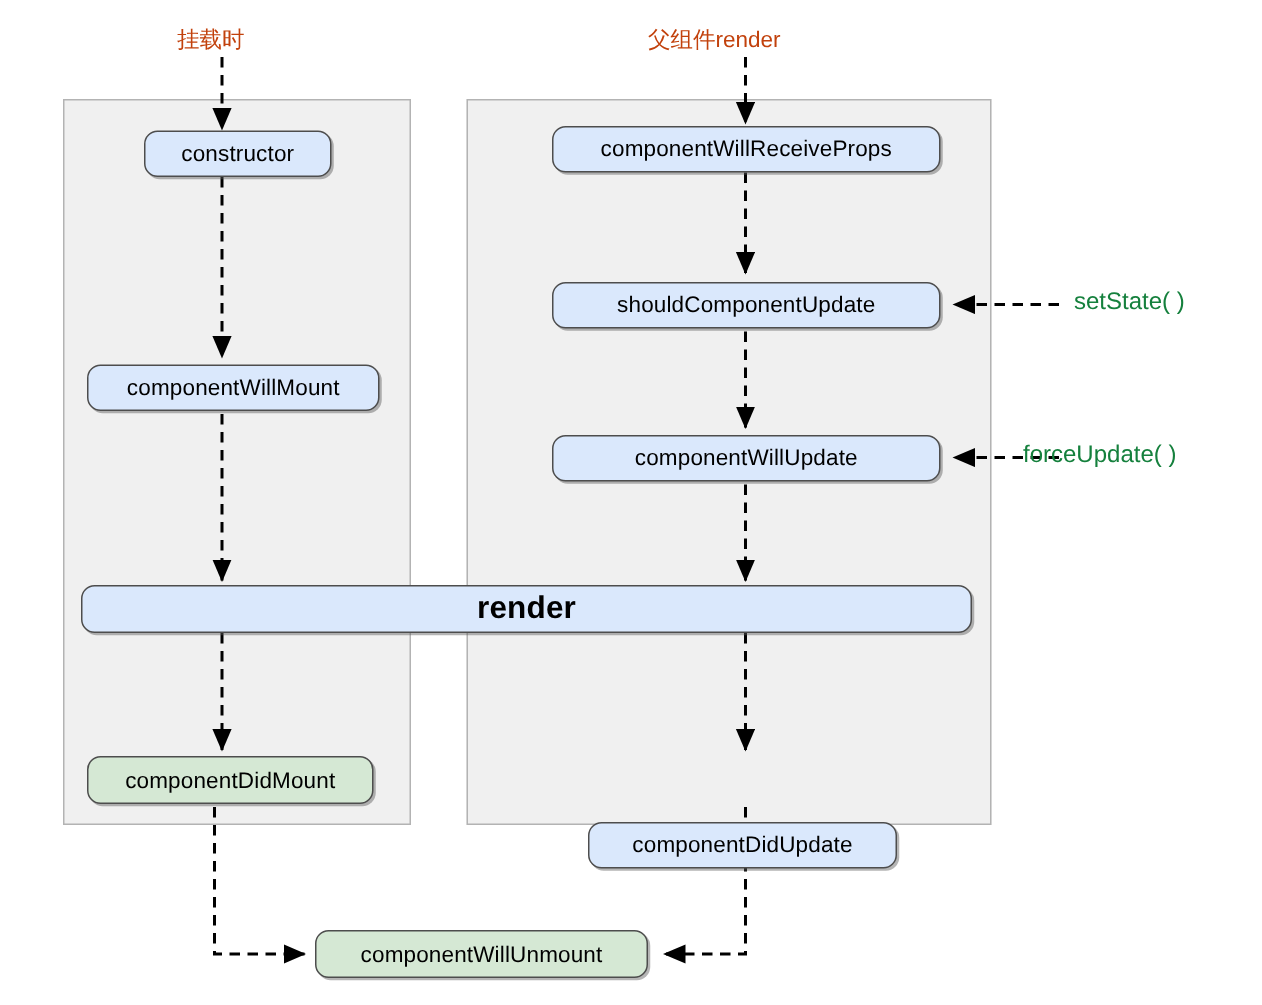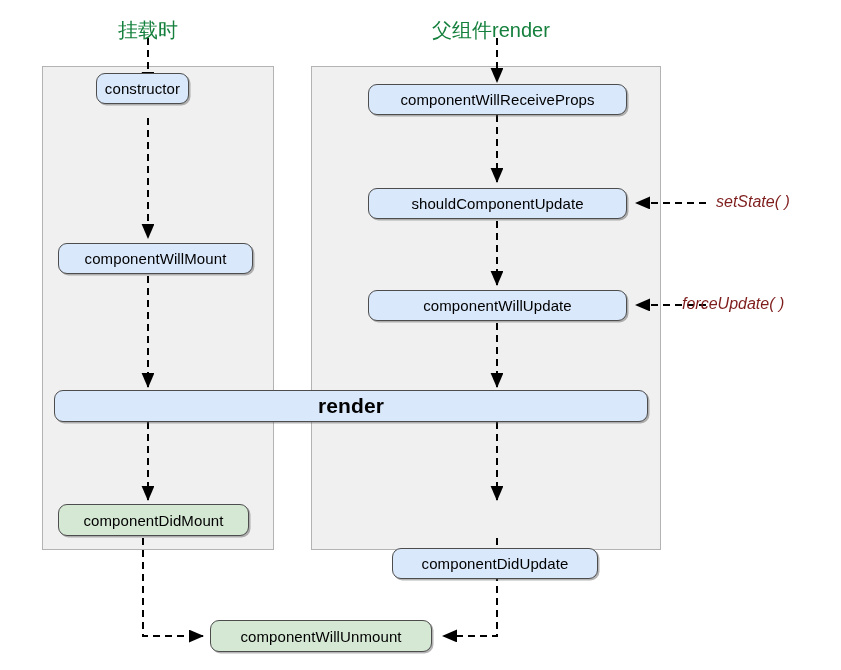--- a/index.html
+++ b/index.html
@@ -50,30 +50,29 @@
   }
   .node.green {
     background: #d5e8d4;
   }
   .node.render-bar {
     font-weight: bold;
     font-size: 21px;
   }
   .caption {
     position: absolute;
-    font-size: 20px;
-    color: #15803d;
+    font-size: 15px;
+    color: #c2410c;
     white-space: nowrap;
   }
   .side-label {
     position: absolute;
     font-size: 16px;
-    color: #7f1d1d;
+    color: #15803d;
     white-space: nowrap;
-    font-style: italic;
   }
 </style>
 </head>
 <body>
 
 <div id="canvas">
 
   <div class="panel" style="left:42px; top:66px; width:232px; height:484px;"></div>
   <div class="panel" style="left:311px; top:66px; width:350px; height:484px;"></div>
 
@@ -97,21 +96,21 @@
     <line x1="497" y1="422" x2="497" y2="500" stroke="#000" stroke-width="2" stroke-dasharray="7,5" marker-end="url(#arrowhead)"></line>
     <path d="M497,538 L497,636 L443,636" fill="none" stroke="#000" stroke-width="2" stroke-dasharray="7,5" marker-end="url(#arrowhead)"></path>
 
     <line x1="706" y1="203" x2="636" y2="203" stroke="#000" stroke-width="2" stroke-dasharray="7,5" marker-end="url(#arrowhead)"></line>
     <line x1="706" y1="305" x2="636" y2="305" stroke="#000" stroke-width="2" stroke-dasharray="7,5" marker-end="url(#arrowhead)"></line>
   </svg>
 
   <div class="caption" style="left:118px; top:17px;">挂载时</div>
   <div class="caption" style="left:432px; top:17px;">父组件render</div>
 
-  <div class="node blue" style="left:96px; top:73px; width:93px; height:31px;text-align:right;">constructor</div>
+  <div class="node blue" style="left:96px; top:87px; width:125px; height:31px;text-align:right;">constructor</div>
   <div class="node blue" style="left:58px; top:243px; width:195px; height:31px;">componentWillMount</div>
   <div class="node green" style="left:58px; top:504px; width:191px; height:32px;">componentDidMount</div>
 
   <div class="node blue" style="left:368px; top:84px; width:259px; height:31px;">componentWillReceiveProps</div>
   <div class="node blue" style="left:368px; top:188px; width:259px; height:31px;">shouldComponentUpdate</div>
   <div class="node blue" style="left:368px; top:290px; width:259px; height:31px;">componentWillUpdate</div>
   <div class="node blue" style="left:392px; top:505px; width:206px; height:31px;margin-top:43px;">componentDidUpdate</div>
 
   <div class="node blue render-bar" style="left:54px; top:390px; width:594px; height:32px;">render</div>
 

